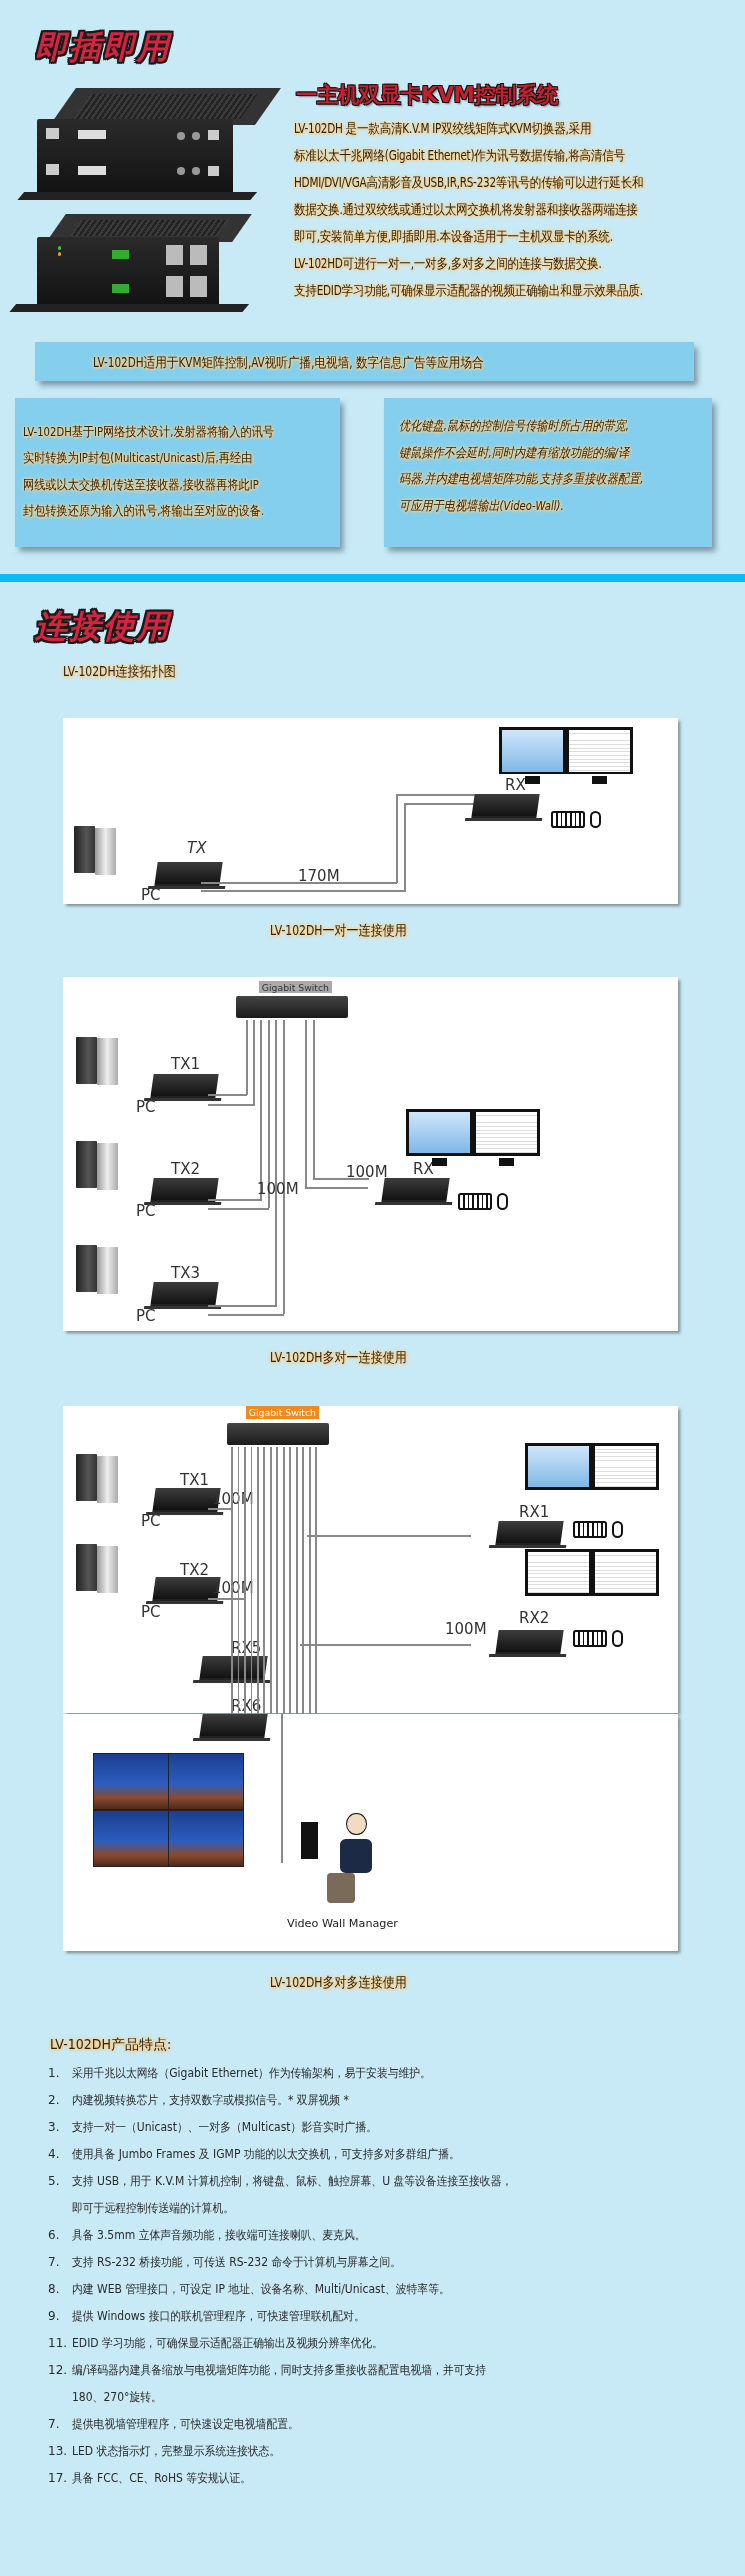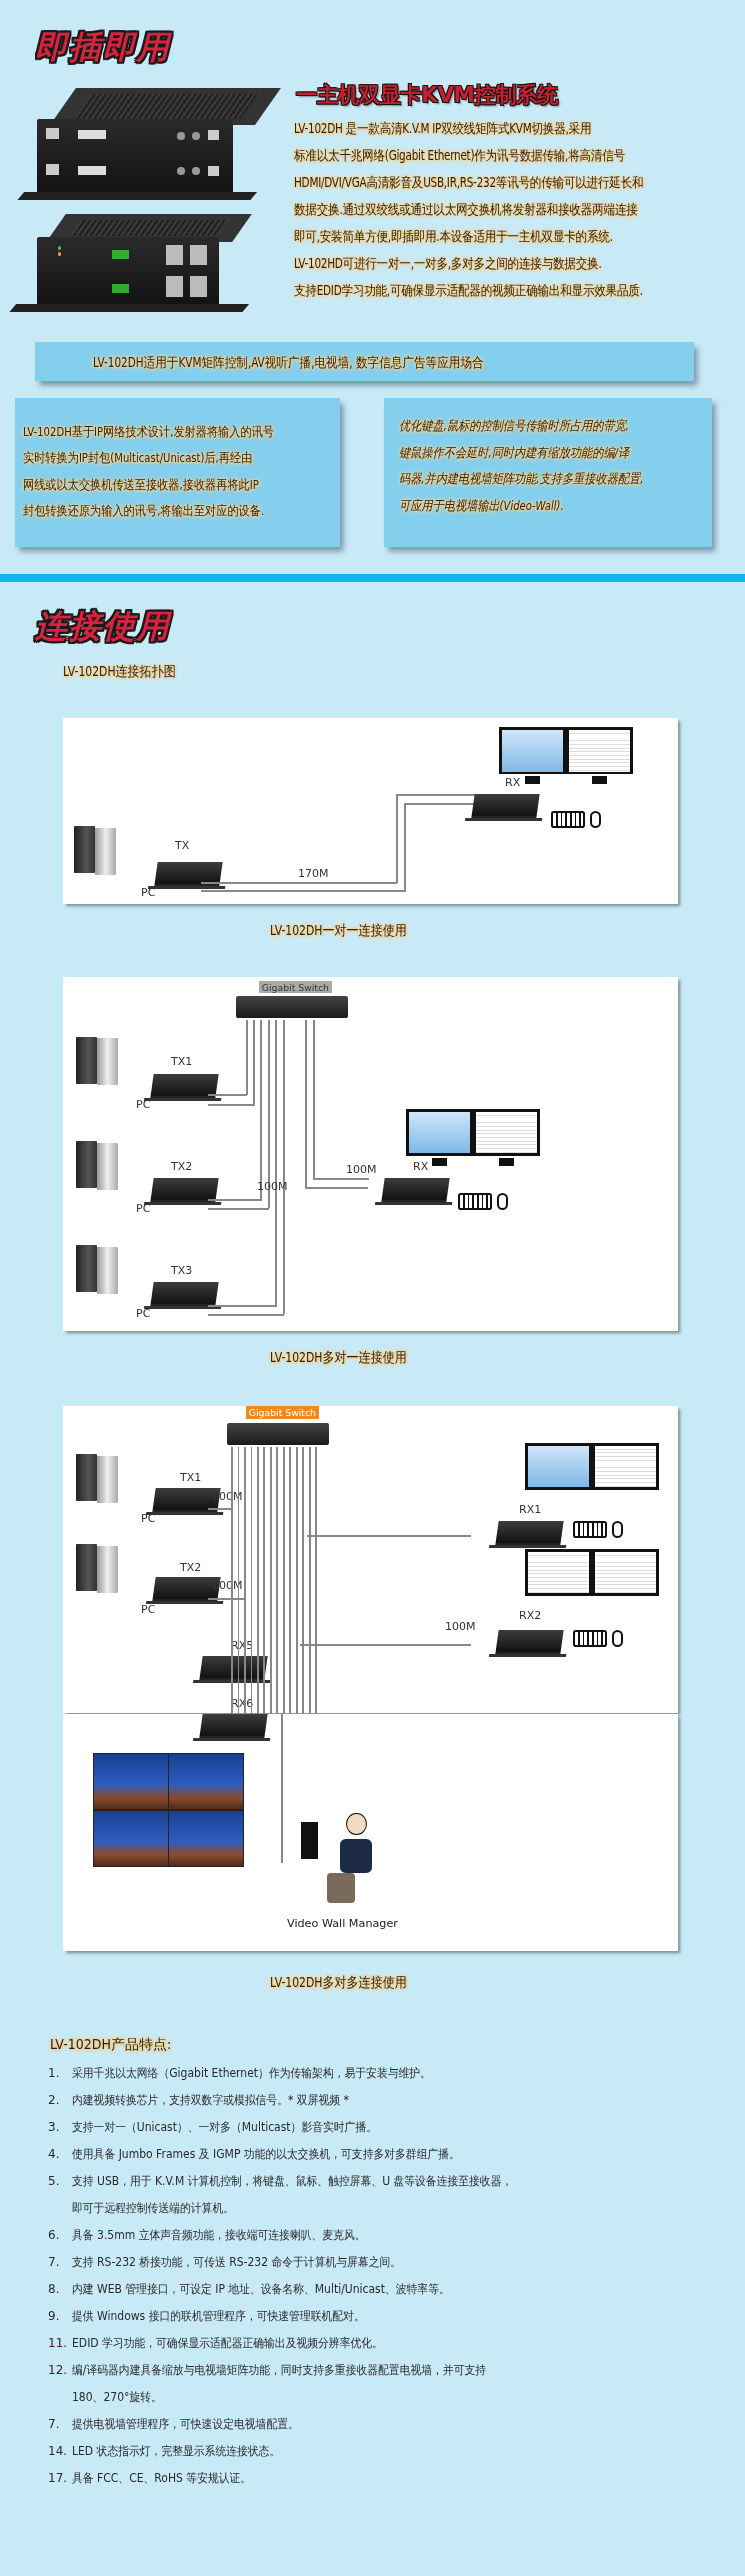--- a/index.html
+++ b/index.html
@@ -104,21 +104,21 @@
   .pc.light { background: linear-gradient(90deg,#999 0%,#eee 50%,#aaa 100%); }
   .box {
     width: 65px; height: 24px;
     background: linear-gradient(180deg,#3d3d3d,#111);
     border-bottom: 2.8px solid #222;
     transform: skewX(-8deg);
   }
   .box::after{
     content:""; position:absolute; left:-5.6px; right:-5.6px; bottom:-4.7px; height:2.8px; background:#333;
   }
-  .label-s { font-size: 11px; color: #333; font-family: "DejaVu Sans", sans-serif; padding-left: 28px; }
+  .label-s { font-size: 15px; color: #333; font-family: "DejaVu Sans", sans-serif; padding-left: 28px; }
   .cable { background: #888; }
   .monitor {
     width: 67px; height: 47px; background: #111; padding: 2.8px;
   }
   .monitor .scr { width: 100%; height: 100%; background: linear-gradient(180deg,#cfe6fb,#7fb7e6); }
   .monitor .scr.sheet { background: repeating-linear-gradient(180deg,#fff 0 2.8px,#ddd 2.8px 3.7px); }
   .monitor-stand { width: 15px; height: 7.5px; background: #111; }
   .kbd { width: 34px; height: 17px; border: 2.8px solid #111; border-radius: 2.8px;
     background: repeating-linear-gradient(90deg,#fff 0 2.8px,#111 2.8px 4.7px); }
   .mouse { width: 11.2px; height: 17px; border: 2.8px solid #111; border-radius: 5.6px; }
@@ -220,21 +220,21 @@
 
 <div class="abs divider-bar"></div>
 
 <div class="abs sec-title" style="left:35px; top:605px;">连接使用</div>
 <div class="abs glow caption" style="left:52px; top:663px;"><span>LV-102DH连接拓扑图</span></div>
 
 <div class="abs diagram" style="left:63px; top:718px; width:615px; height:186px;">
   <div class="abs pc dark" style="left:11.2px; top:108px;"></div>
   <div class="abs pc light" style="left:32px; top:110px;"></div>
   <div class="abs label-s" style="left:50px; top:168px;">PC</div>
-  <div class="abs label-s" style="left:84px; top:121px;">TX</div>
+  <div class="abs label-s" style="left:96px; top:121px;font-style:italic;">TX</div>
   <div class="abs box" style="left:93px; top:144px;"></div>
   <div class="abs cable" style="left:138px; top:164px; width:196px; height:1.9px;"></div>
   <div class="abs cable" style="left:138px; top:172px; width:203px; height:1.9px;"></div>
   <div class="abs cable" style="left:333px; top:76px; width:1.9px; height:89px;"></div>
   <div class="abs cable" style="left:341px; top:85px; width:1.9px; height:89px;"></div>
   <div class="abs cable" style="left:333px; top:76px; width:138px; height:1.9px;"></div>
   <div class="abs cable" style="left:341px; top:85px; width:130px; height:1.9px;"></div>
   <div class="abs label-s" style="left:207px; top:149px;">170M</div>
   <div class="abs label-s" style="left:414px; top:58px;">RX</div>
   <div class="abs box" style="left:410px; top:76px;"></div>
@@ -430,21 +430,21 @@
         <span class="body">编/译码器内建具备缩放与电视墙矩阵功能，同时支持多重接收器配置电视墙，并可支持</span>
       </div>
       <div class="feat-item feat-cont">
         <span class="body">180、270°旋转。</span>
       </div>
       <div class="feat-item">
         <span class="num">7.</span>
         <span class="body">提供电视墙管理程序，可快速设定电视墙配置。</span>
       </div>
       <div class="feat-item">
-        <span class="num">14.</span>
+        <span class="num">13.</span>
         <span class="body">LED 状态指示灯，完整显示系统连接状态。</span>
       </div>
       <div class="feat-item">
         <span class="num">17.</span>
         <span class="body">具备 FCC、CE、RoHS 等安规认证。</span>
       </div>
     </div>
 </div>
 
 

